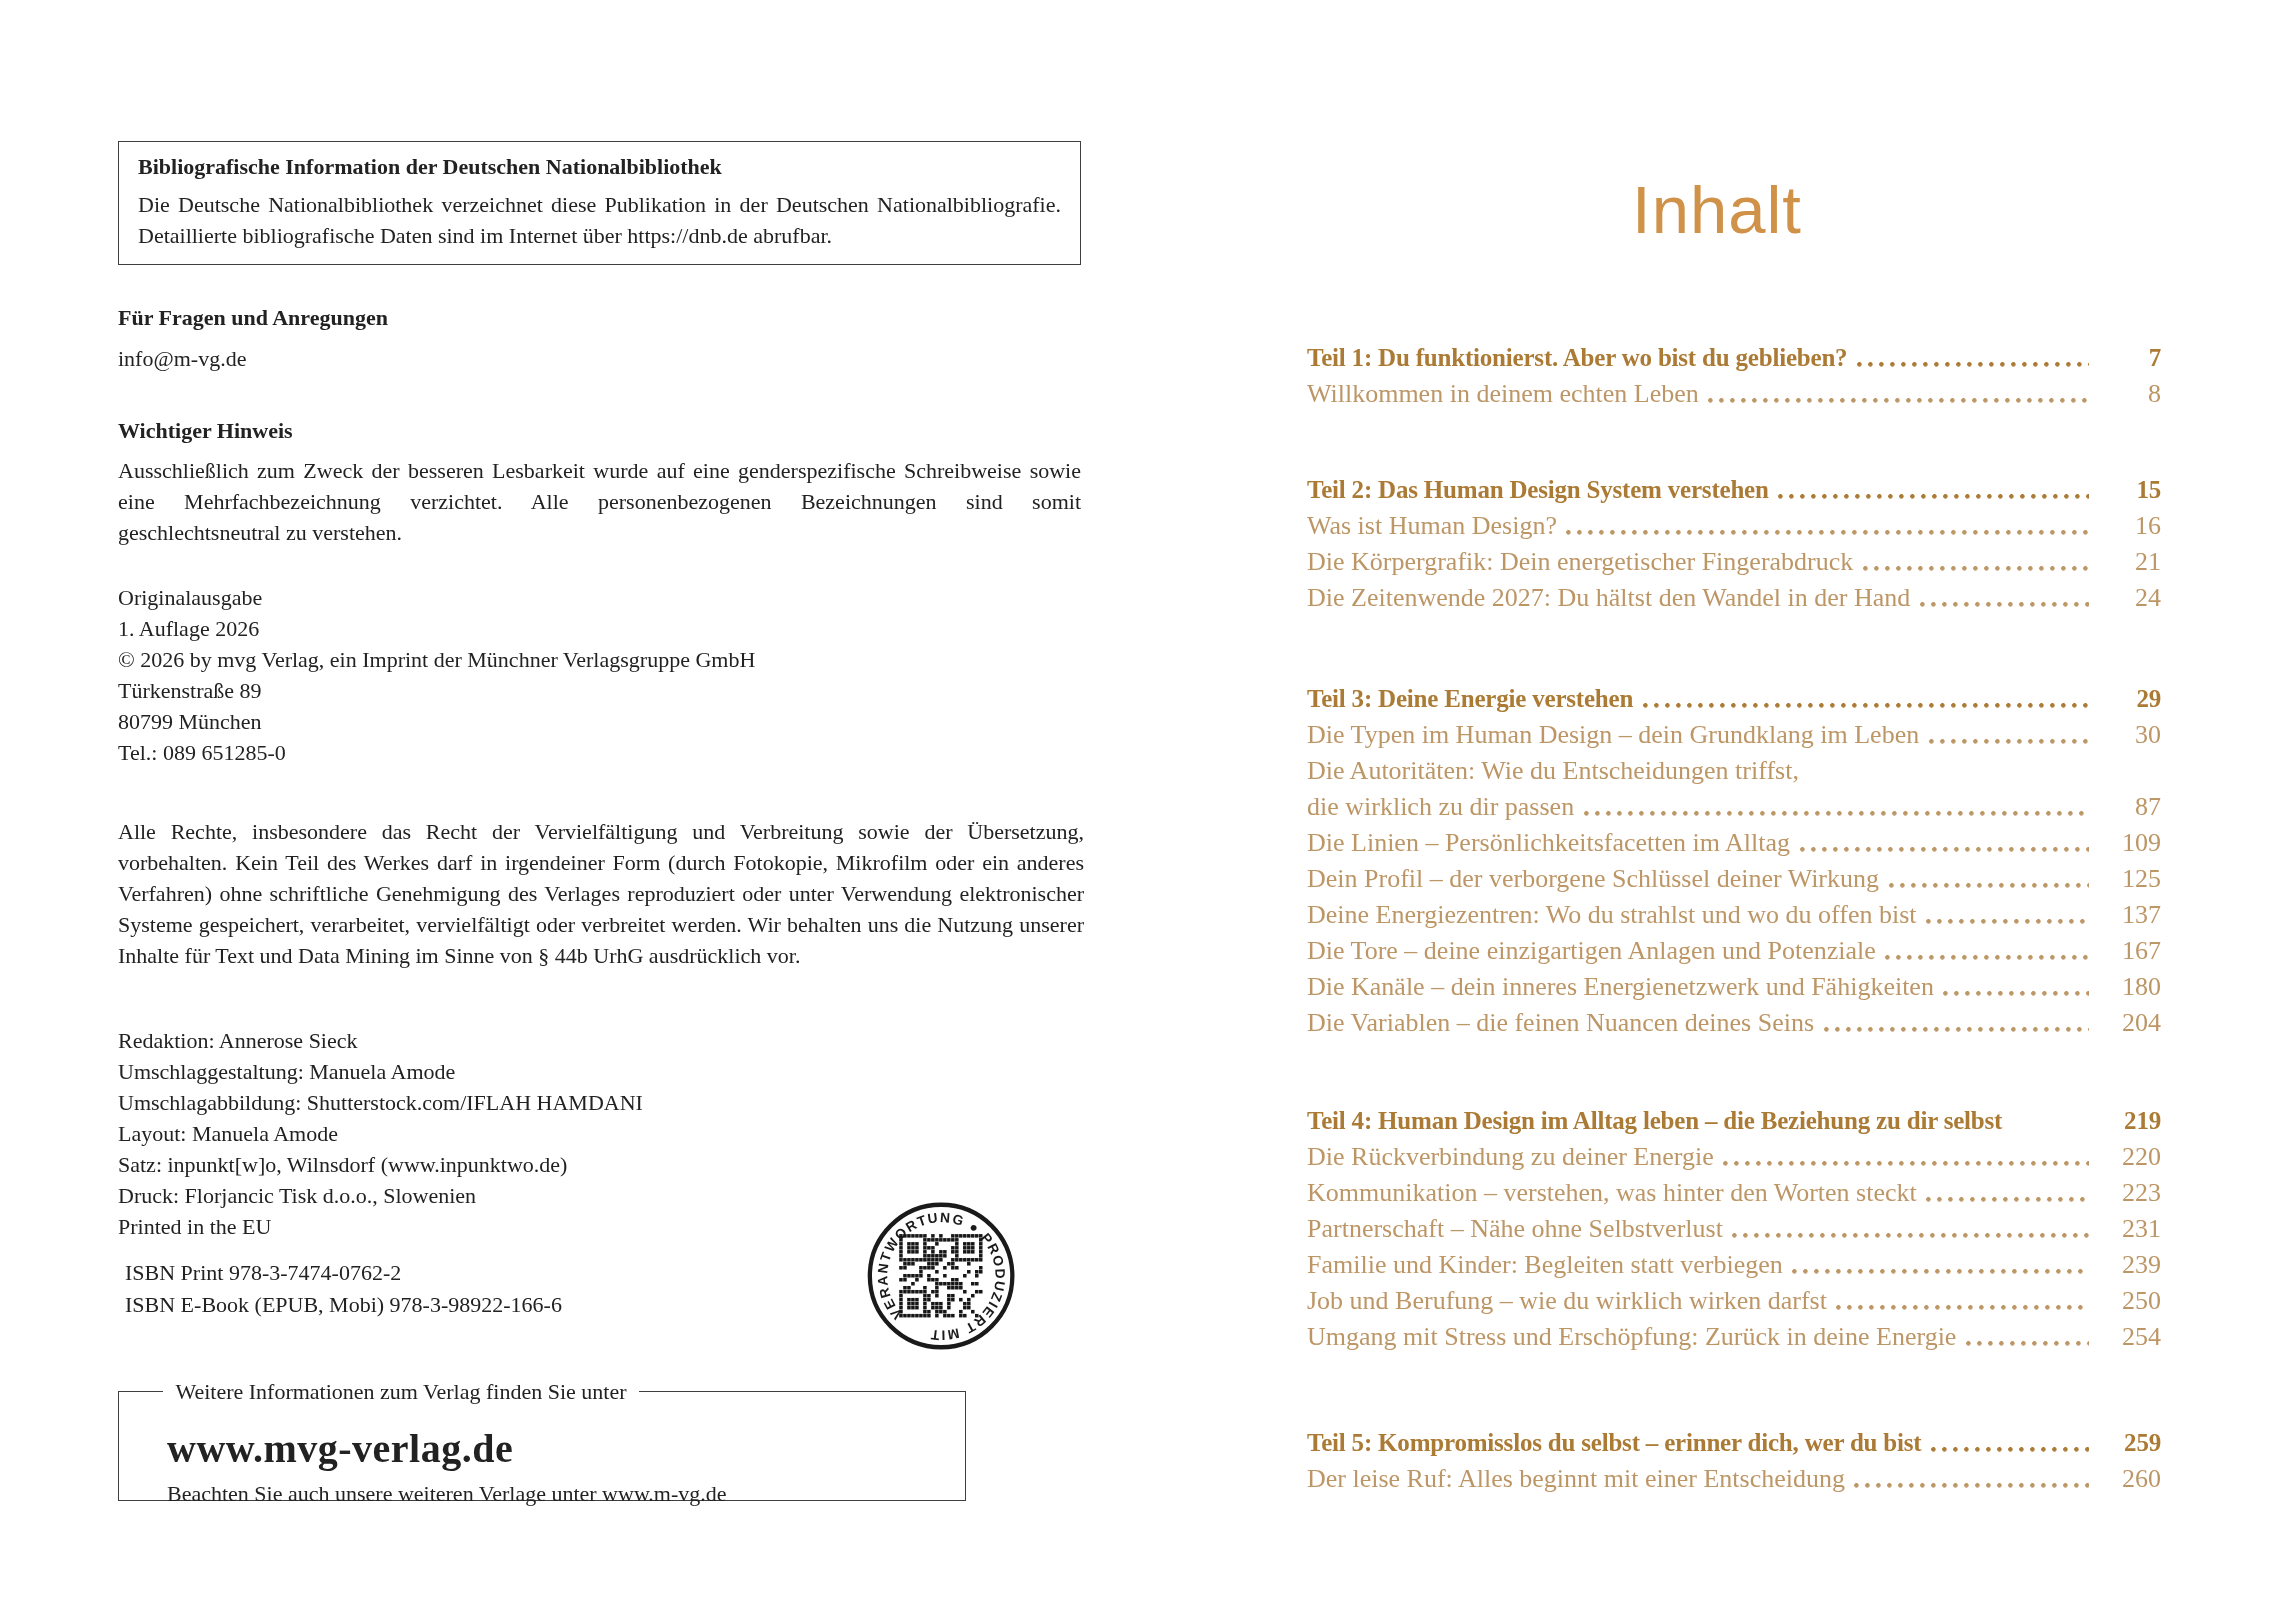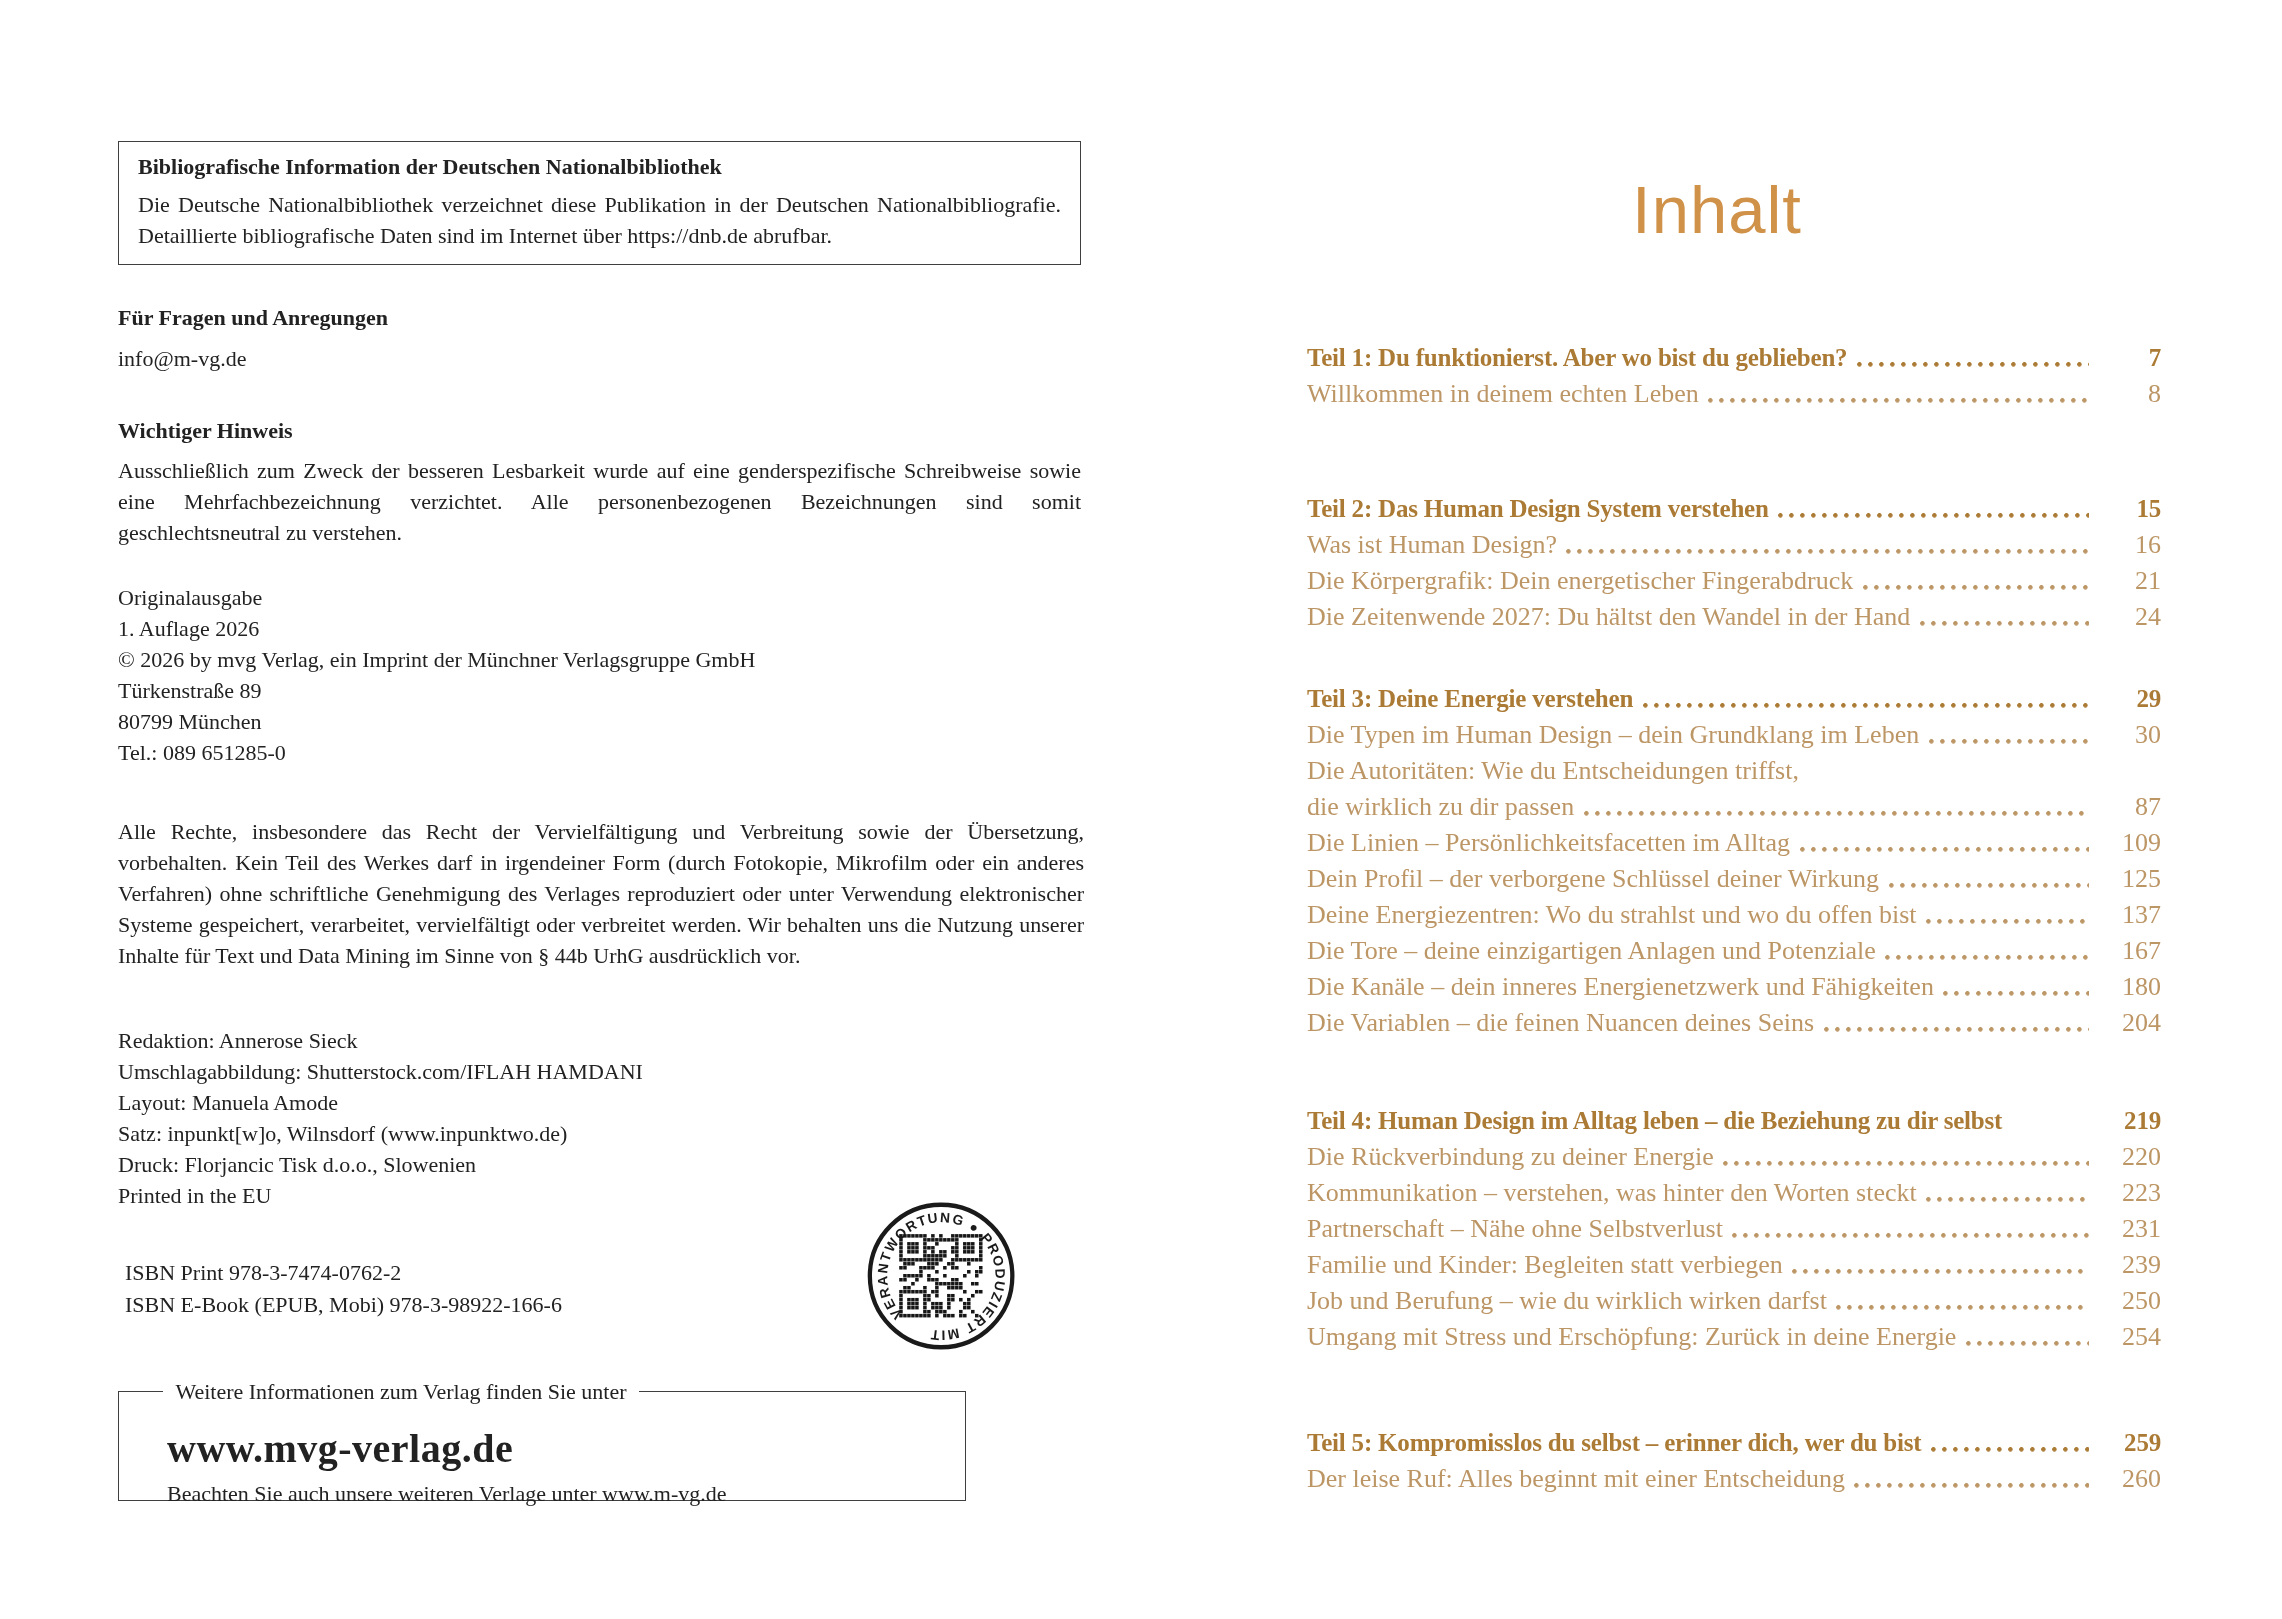--- a/index.html
+++ b/index.html
@@ -88,20 +88,21 @@
         <div class="line">© 2026 by mvg Verlag, ein Imprint der Münchner Verlagsgruppe GmbH</div>
         <div class="line">Türkenstraße 89</div>
         <div class="line">80799 München</div>
         <div class="line">Tel.: 089 651285-0</div>
       </div>
 
     <div class="abs para" id="rights">Alle Rechte, insbesondere das Recht der Vervielfältigung und Verbreitung sowie der Übersetzung, vorbehalten. Kein Teil des Werkes darf in irgendeiner Form (durch Fotokopie, Mikrofilm oder ein anderes Verfahren) ohne schriftliche Genehmigung des Verlages reproduziert oder unter Verwendung elektronischer Systeme gespeichert, verarbeitet, vervielfältigt oder verbreitet werden. Wir behalten uns die Nutzung unserer Inhalte für Text und Data Mining im Sinne von § 44b UrhG ausdrücklich vor.</div>
 
     <div class="abs" id="credits">
         <div class="line">Redaktion: Annerose Sieck</div>
+        <div class="line">Umschlaggestaltung: Manuela Amode</div>
         <div class="line">Umschlagabbildung: Shutterstock.com/IFLAH HAMDANI</div>
         <div class="line">Layout: Manuela Amode</div>
         <div class="line">Satz: inpunkt[w]o, Wilnsdorf (www.inpunktwo.de)</div>
         <div class="line">Druck: Florjancic Tisk d.o.o., Slowenien</div>
         <div class="line">Printed in the EU</div>
       </div>
 
     <div class="abs" id="isbn">
         <div class="line">ISBN Print 978-3-7474-0762-2</div>
         <div class="line">ISBN E-Book (EPUB, Mobi) 978-3-98922-166-6</div>
@@ -363,21 +364,21 @@
             <span class="lbl">Teil 1: Du funktionierst. Aber wo bist du geblieben?</span>
             <span class="spacer dots"></span>
             <span class="pg">7</span>
           </div>
           <div class="toc-row">
             <span class="lbl">Willkommen in deinem echten Leben</span>
             <span class="spacer dots"></span>
             <span class="pg">8</span>
           </div>
         </div>
-        <div class="toc-sec" style="top: 472px; margin-top: 19px;">
+        <div class="toc-sec" style="top: 472px;">
           <div class="toc-row head">
             <span class="lbl">Teil 2: Das Human Design System verstehen</span>
             <span class="spacer dots"></span>
             <span class="pg">15</span>
           </div>
           <div class="toc-row">
             <span class="lbl">Was ist Human Design?</span>
             <span class="spacer dots"></span>
             <span class="pg">16</span>
           </div>

